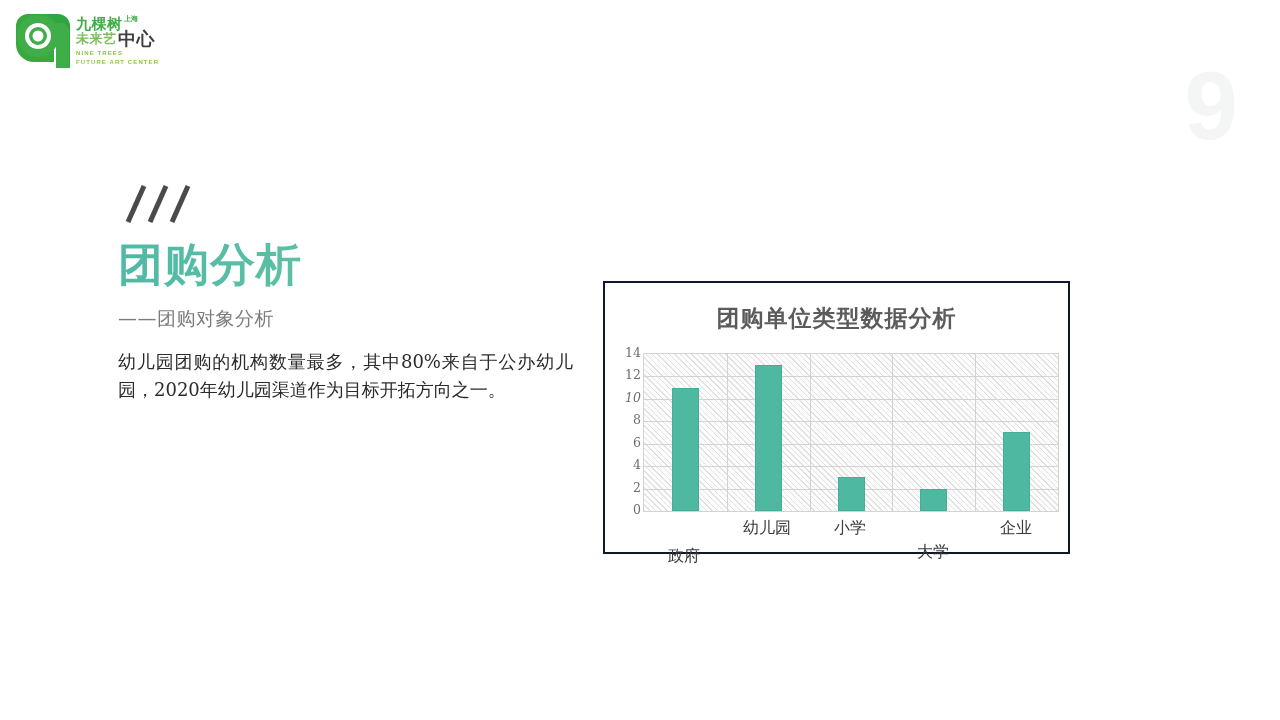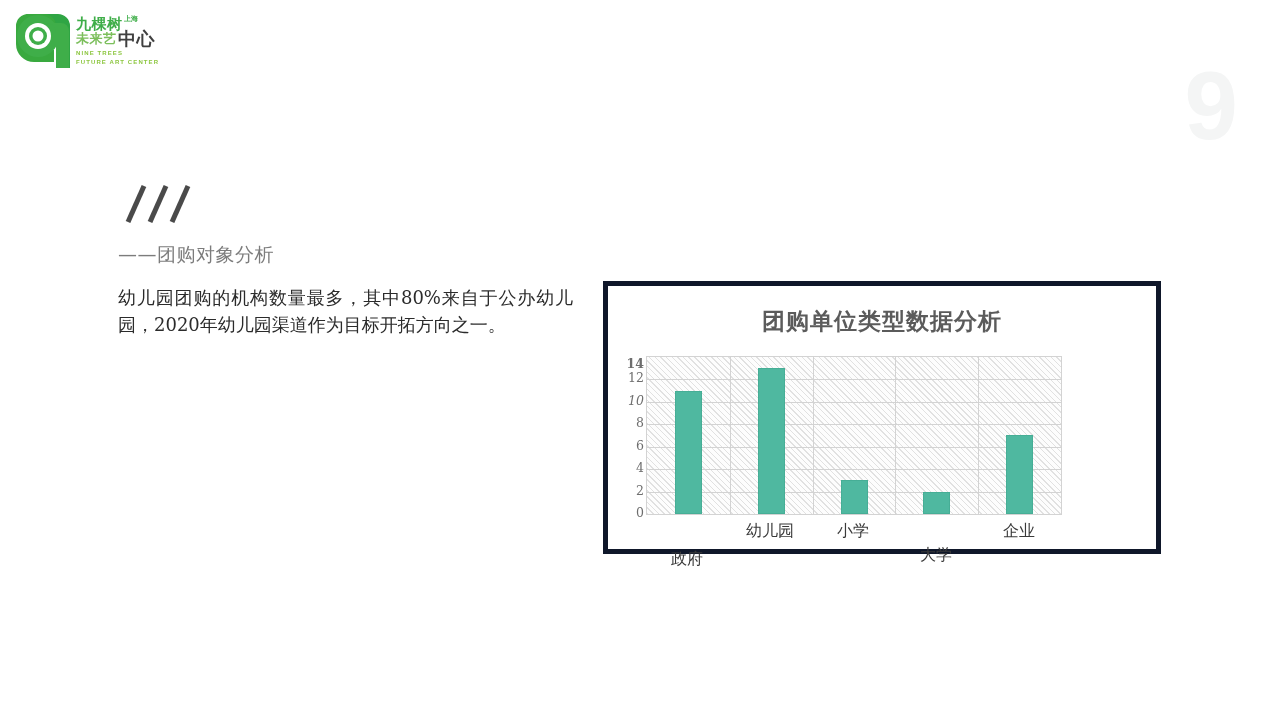--- a/index.html
+++ b/index.html
@@ -113,24 +113,24 @@
     font-family: "DejaVu Serif", "Liberation Serif", serif;
     width: 455px;
     text-align: justify;
   }
 
   
   #chart-card {
     position: absolute;
     left: 603px;
     top: 281px;
-    width: 558px;
+    width: 467px;
     height: 273px;
     background: #ffffff;
-    border: 5px solid #0f172a;
+    border: 2px solid #0f172a;
     box-sizing: border-box;
   }
   #chart-title {
     position: absolute;
     left: 0;
     right: 0;
     top: 20px;
     text-align: center;
     font-size: 23px;
     font-weight: 700;
@@ -245,36 +245,37 @@
 </div>
 
 <div id="page-number">9</div>
 
 <div id="left-panel">
   <svg id="slash-deco" viewBox="0 0 80 44" aria-hidden="true">
     <line x1="10" y1="40" x2="26" y2="4" stroke="#4A4A4A" stroke-width="5"></line>
     <line x1="32" y1="40" x2="48" y2="4" stroke="#4A4A4A" stroke-width="5"></line>
     <line x1="54" y1="40" x2="70" y2="4" stroke="#4A4A4A" stroke-width="5"></line>
   </svg>
+  <div id="section-title">团购分析</div>
   <div id="section-subtitle">——团购对象分析</div>
   <div id="body-paragraph">幼儿园团购的机构数量最多，其中80%来自于公办幼儿园，2020年幼儿园渠道作为目标开拓方向之一。</div>
 </div>
 
 <div id="chart-card">
   <div id="chart-title">团购单位类型数据分析</div>
   <div id="chart-body">
     <div id="y-axis">
         <div class="y-tick" style="top: 165px;">0</div>
         <div class="y-tick" style="top: 142.571px;">2</div>
         <div class="y-tick" style="top: 120.143px;">4</div>
         <div class="y-tick" style="top: 97.7143px;">6</div>
         <div class="y-tick" style="top: 75.2857px;">8</div>
         <div class="y-tick" style="top: 52.8571px; font-style: italic;">10</div>
         <div class="y-tick" style="top: 30.4286px;">12</div>
-        <div class="y-tick" style="top: 16px; font-weight: bold;">14</div>
+        <div class="y-tick" style="top: 8px;">14</div>
       </div>
     <div id="plot-area">
         <div class="hgrid" style="top: 135px;"></div>
         <div class="hgrid" style="top: 112px;"></div>
         <div class="hgrid" style="top: 90px;"></div>
         <div class="hgrid" style="top: 67px;"></div>
         <div class="hgrid" style="top: 45px;"></div>
         <div class="hgrid" style="top: 22px;"></div>
         <div class="vgrid" style="left: 83px;"></div>
         <div class="vgrid" style="left: 166px;"></div>

